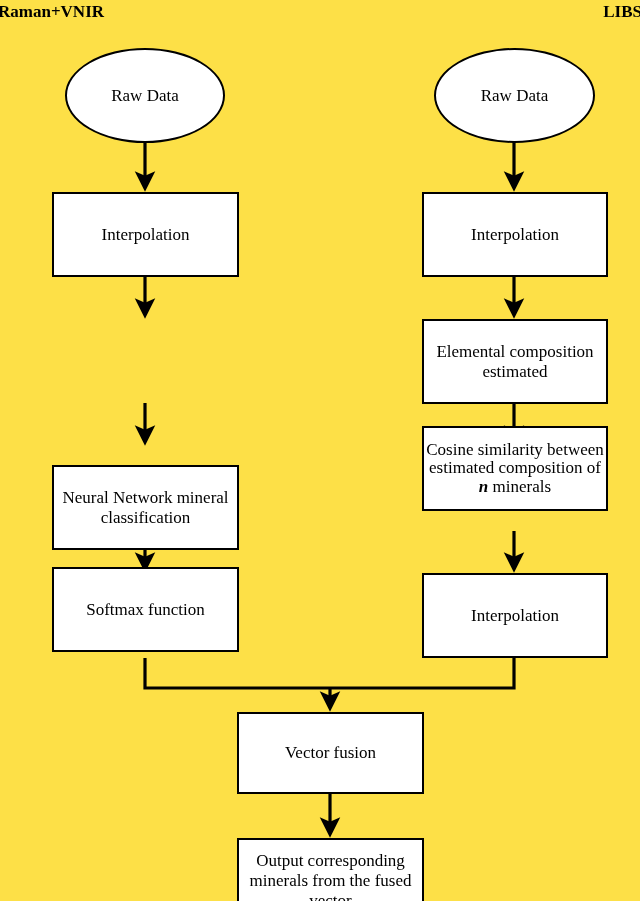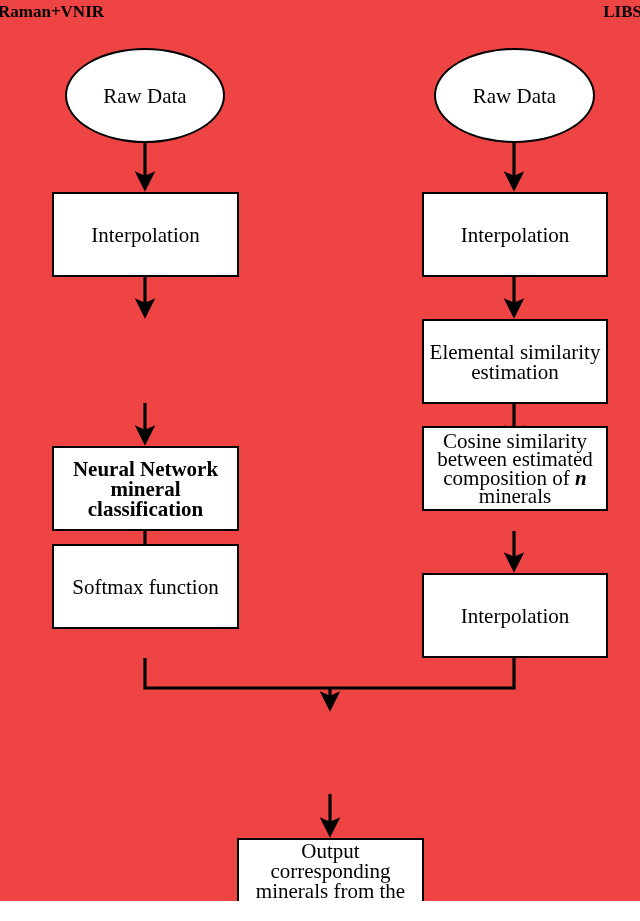--- a/index.html
+++ b/index.html
@@ -4,21 +4,21 @@
 <style>
   html, body {
     margin: 0;
     padding: 0;
     background: #ffffff;
   }
   #canvas {
     position: relative;
     width: 640px;
     height: 901px;
-    background: #ef4444;
+    background: #fde047;
     overflow: hidden;
     font-family: "Liberation Serif", "DejaVu Serif", serif;
     color: #000000;
   }
 
   
   .col-header {
     position: absolute;
     top: 2px;
     font-weight: bold;
@@ -49,21 +49,21 @@
     display: flex;
     align-items: center;
     justify-content: center;
     text-align: center;
   }
   .node .node-label {
     display: block;
     width: 100%;
     padding: 0 2px;
     box-sizing: border-box;
-    font-size: 21px;
+    font-size: 17px;
     line-height: 20px;
     color: #000;
   }
   .box {
     border: 2.5px solid #000000;
   }
   .ellipse {
     border: 2.5px solid #000000;
     border-radius: 50%;
   }
@@ -112,46 +112,49 @@
 
   <div class="node ellipse" style="left:65px; top:48px; width:160px; height:95px;">
     <span class="node-label">Raw Data</span>
   </div>
 
   <div class="node box" style="left:52px; top:192px; width:187px; height:85px;">
     <span class="node-label">Interpolation</span>
   </div>
 
 
-  <div class="node box" style="left:52px; top:446px; width:187px; height:85px;font-weight:bold;">
+  <div class="node box" style="left:52px; top:465px; width:187px; height:85px;">
     <span class="node-label">Neural Network mineral classification</span>
   </div>
 
-  <div class="node box" style="left:52px; top:544px; width:187px; height:85px;">
+  <div class="node box" style="left:52px; top:567px; width:187px; height:85px;">
     <span class="node-label">Softmax function</span>
   </div>
 
   <div class="node ellipse" style="left:434px; top:48px; width:161px; height:95px;">
     <span class="node-label">Raw Data</span>
   </div>
 
   <div class="node box" style="left:422px; top:192px; width:186px; height:85px;">
     <span class="node-label">Interpolation</span>
   </div>
 
   <div class="node box" style="left:422px; top:319px; width:186px; height:85px;">
-    <span class="node-label">Elemental similarity estimation</span>
+    <span class="node-label">Elemental composition estimated</span>
   </div>
 
   <div class="node box tight" style="left:422px; top:426px; width:186px; height:85px;">
     <span class="node-label"><span>Cosine similarity between estimated composition of </span><span class="var">n</span><span> minerals</span></span>
   </div>
 
   <div class="node box" style="left:422px; top:573px; width:186px; height:85px;">
     <span class="node-label">Interpolation</span>
   </div>
 
+  <div class="node box" style="left:237px; top:712px; width:187px; height:82px;">
+    <span class="node-label">Vector fusion</span>
+  </div>
 
   <div class="node box" style="left:237px; top:838px; width:187px; height:85px;">
     <span class="node-label">Output corresponding minerals from the fused vector</span>
   </div>
 
 </div>
 
 </body></html>

